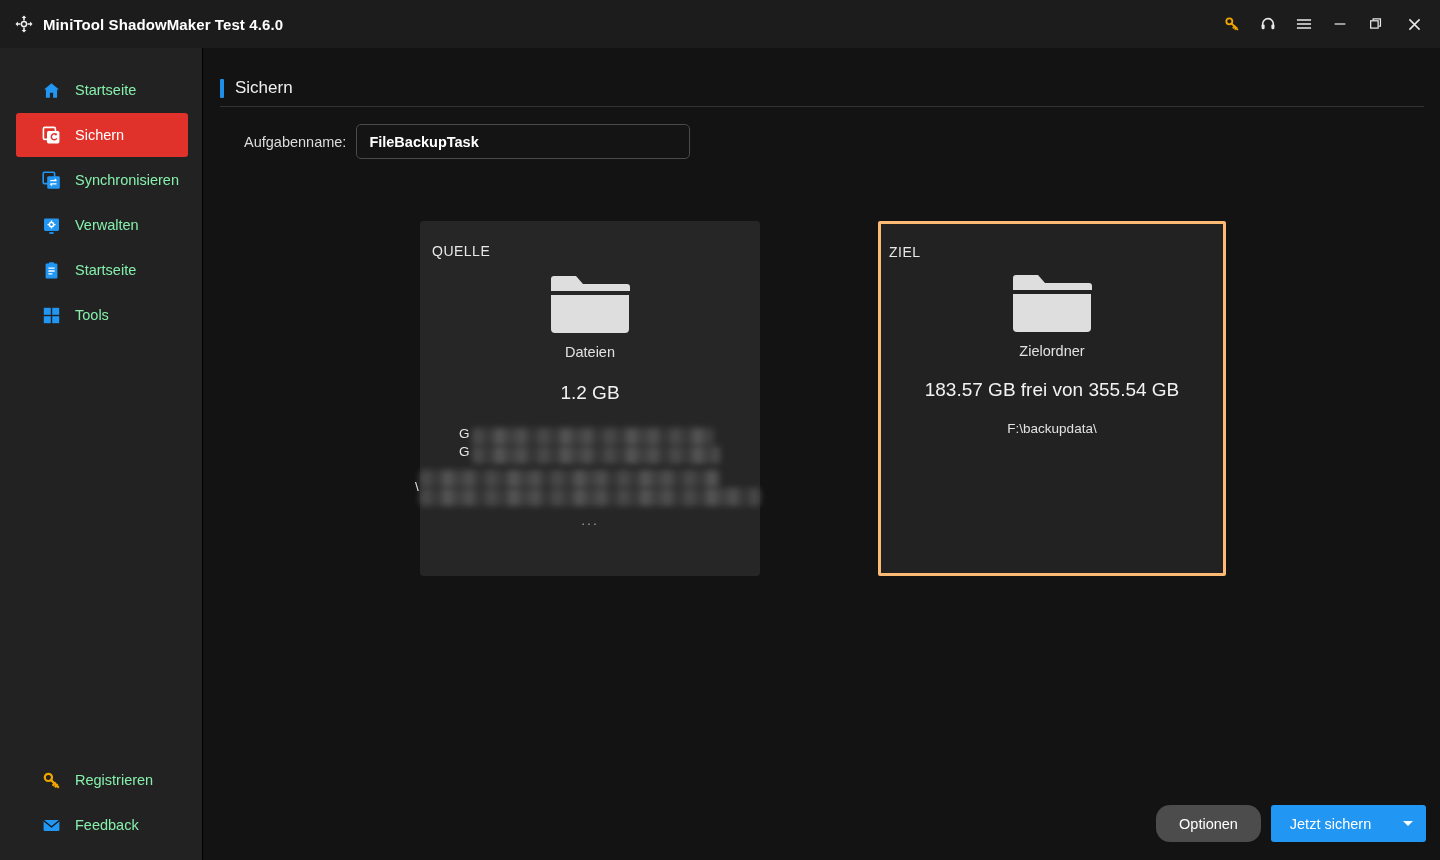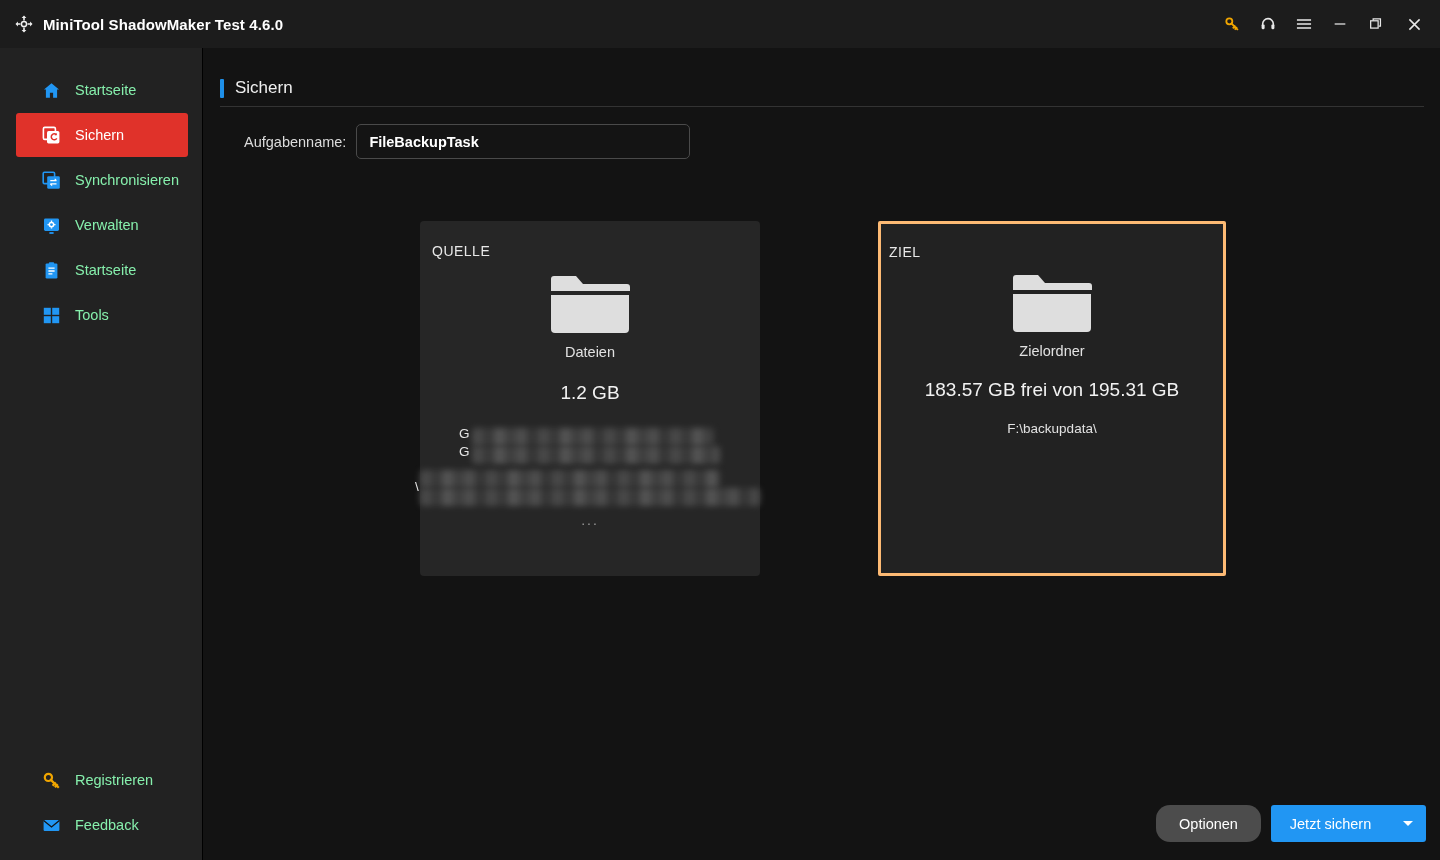--- a/index.html
+++ b/index.html
@@ -350,21 +350,21 @@
       <div class="card target">
         <div class="card-kicker">ZIEL</div>
         <div class="card-body">
           <span class="folder-icon">
             <svg viewBox="0 0 82 64" width="82" height="64">
               <path d="M2 6a3 3 0 013-3h22l7 8h44a3 3 0 013 3v4H2z" fill="#dedede"></path>
               <path d="M2 22h78v34a4 4 0 01-4 4H6a4 4 0 01-4-4z" fill="#dedede"></path>
             </svg>
           </span>
           <div class="card-type">Zielordner</div>
-          <div class="card-size">183.57 GB frei von 195.31 GB</div>
+          <div class="card-size">183.57 GB frei von 355.54 GB</div>
           <div class="card-path">F:\backupdata\</div>
         </div>
       </div>
     </div>
 
     <div class="footer">
       <button class="btn-options">Optionen</button>
       <div class="btn-backup-group">
         <button class="btn-backup">Jetzt sichern</button>
         <button class="btn-backup-caret">

